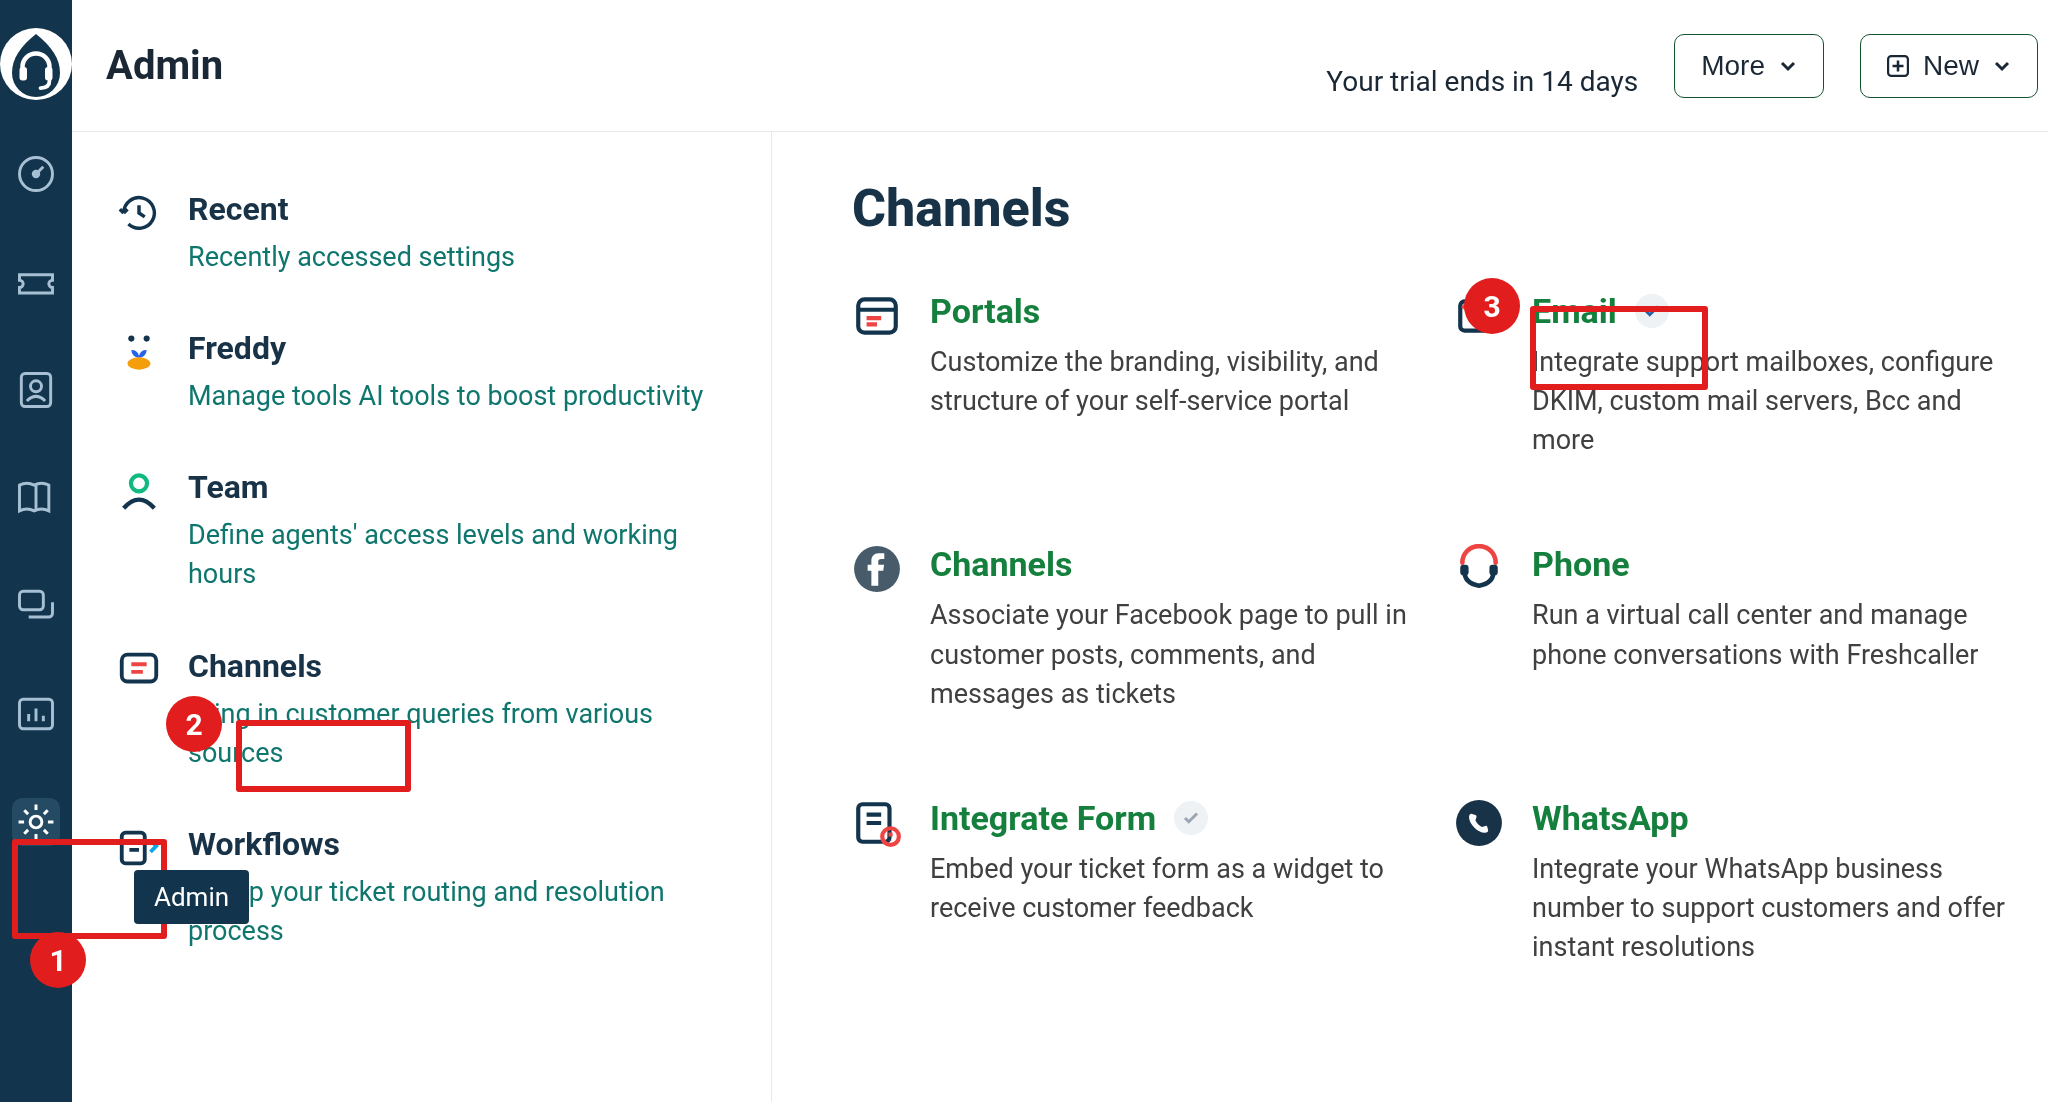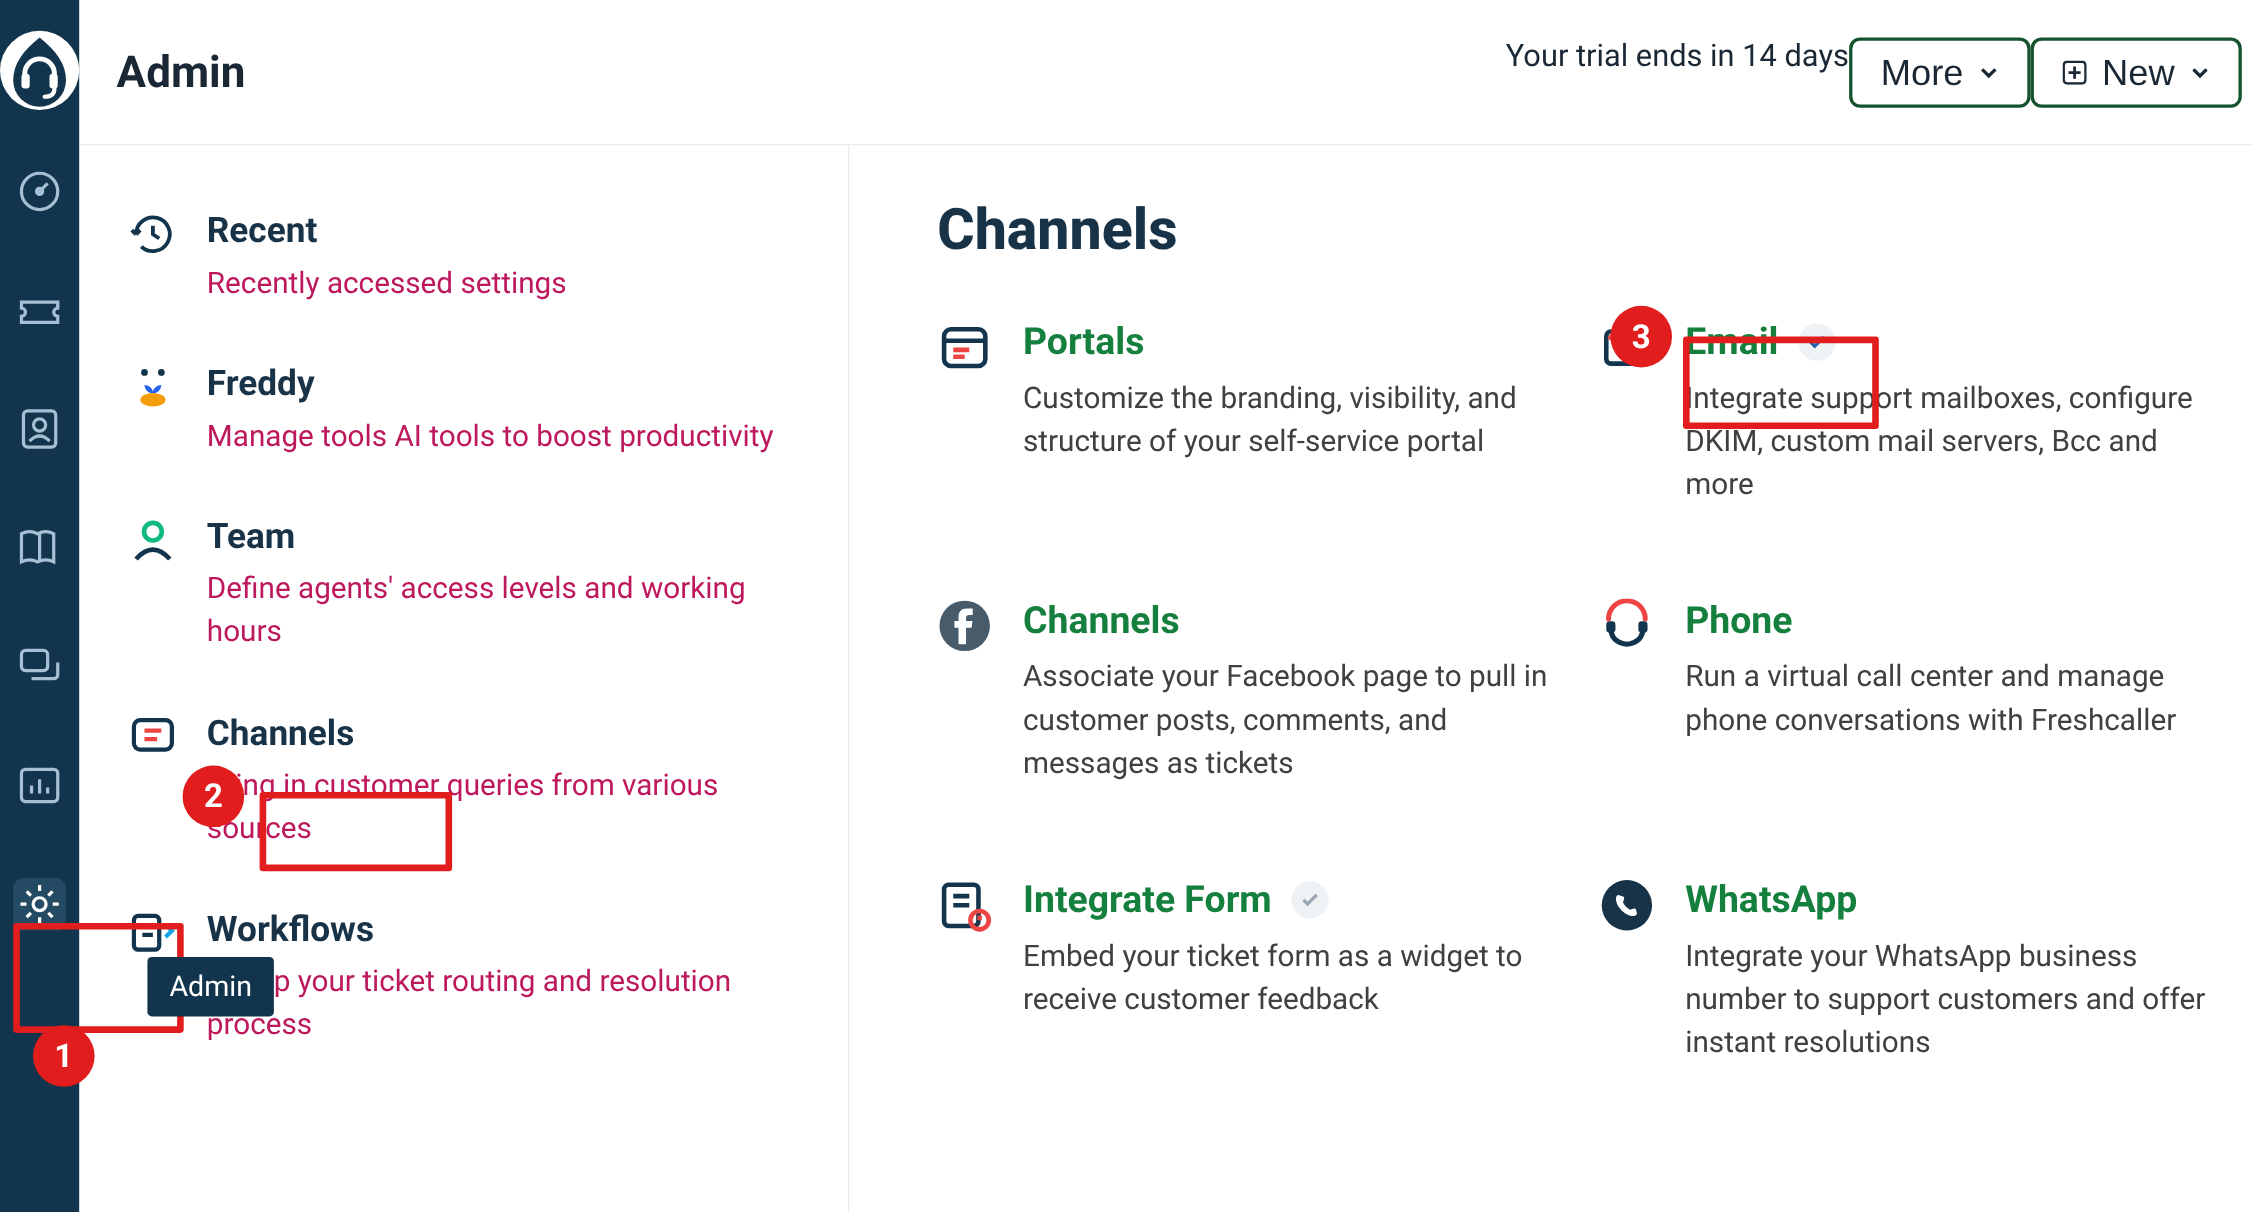--- a/index.html
+++ b/index.html
@@ -19,38 +19,38 @@
   .rail li svg { width:44px; height:44px; stroke:#a7bfd2; stroke-width:1.6; fill:none; }
   .rail li.active { background:#244a64; }
   .rail li.active svg { stroke:#ffffff; }
 
   .content { flex:1; display:flex; flex-direction:column; }
 
   .topbar {
     height:132px; display:flex; align-items:center; justify-content:space-between; padding:0 40px 0 34px; border-bottom:1px solid #e6eaee;
   }
   .topbar .title { font-size:40px; font-weight:700; color:#1a2734; }
-  .topbar .right { display:flex; align-items:flex-start; }
+  .topbar .right { display:flex; align-items:flex-end; gap:36px; }
   .trial { font-size:28px; color:#1a2734; }
   .btn {
-    height:64px; padding:0 26px; background:#fff; border:3px solid #14532d; border-radius:10px; font-size:33px; color:#1a2734;
+    height:64px; padding:0 26px; background:#fff; border:1px solid #14532d; border-radius:10px; font-size:28px; color:#1a2734;
     display:flex; align-items:center; gap:14px; cursor:pointer;
   }
   .btn .chev { width:18px; height:18px; }
   .btn .plus { width:22px; height:22px; }
 
   .body { flex:1; display:flex; }
   .sidebar {
     width:700px; border-right:1px solid #e6eaee; padding:40px 44px 0 44px; overflow:auto;
   }
   .sidebar .item { display:flex; gap:26px; padding:18px 0 34px; }
   .sidebar .item .ic { width:46px; height:46px; flex:0 0 46px; color:#12344d; }
   .sidebar .item .ic svg { width:100%; height:100%; }
   .sidebar .item .txt h3 { font-size:32px; font-weight:700; color:#183247; margin-bottom:10px; }
-  .sidebar .item .txt p { font-size:27px; font-weight:400; color:#be185d; line-height:1.45; }
+  .sidebar .item .txt p { font-size:27px; font-weight:400; color:#0f766e; line-height:1.45; }
 
   .main { flex:1; padding:46px 64px 0 80px; overflow:auto; }
   .main h1 { font-size:52px; font-weight:800; color:#183247; margin-bottom:52px; }
 
   .grid { display:grid; grid-template-columns: 560px 560px; gap: 84px 42px; }
   .card { display:flex; gap:28px; }
   .card .ic { width:50px; height:50px; flex:0 0 50px; }
   .card .txt h3 { font-size:34px; font-weight:700; color:#15803d; margin-bottom:12px; display:flex; align-items:center; gap:18px; }
   .card .txt p { font-size:27px; color:#404040; line-height:1.45; }
   .chip {

